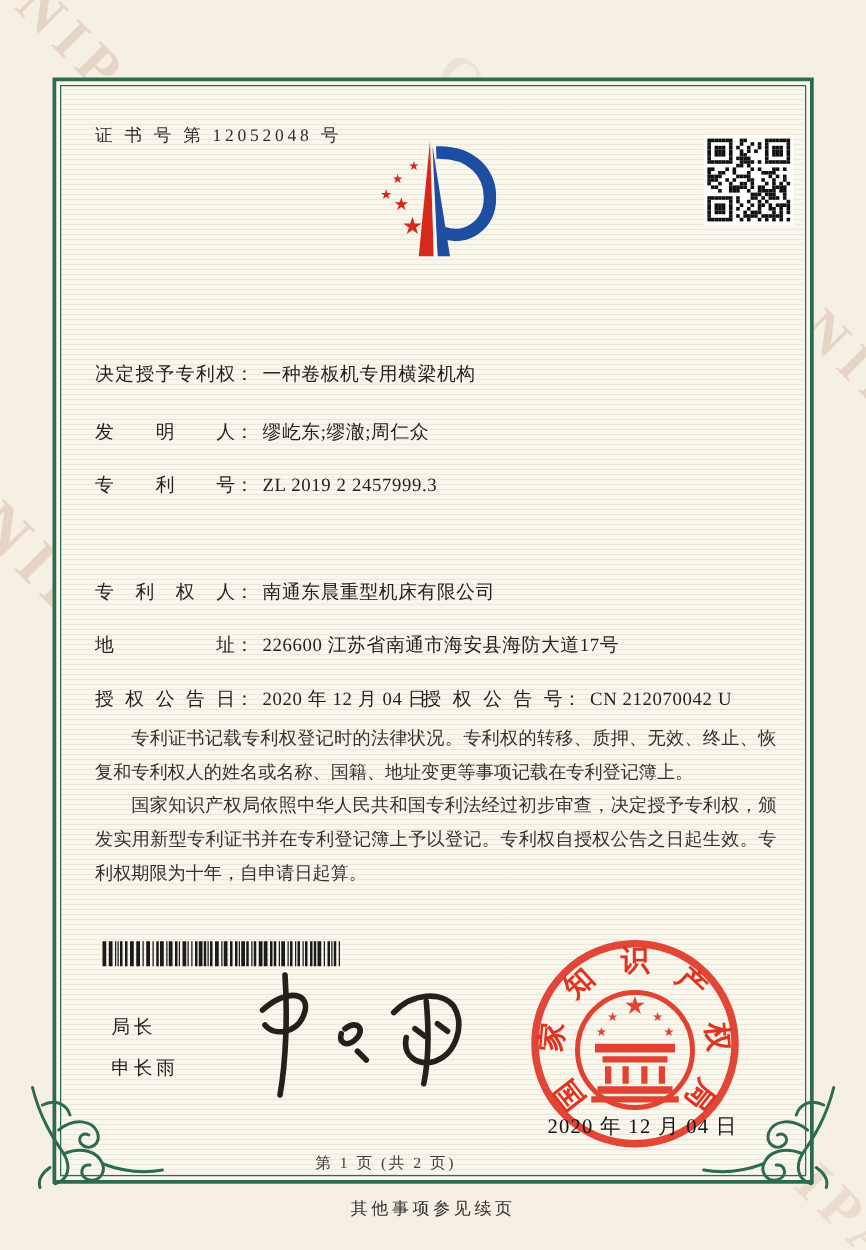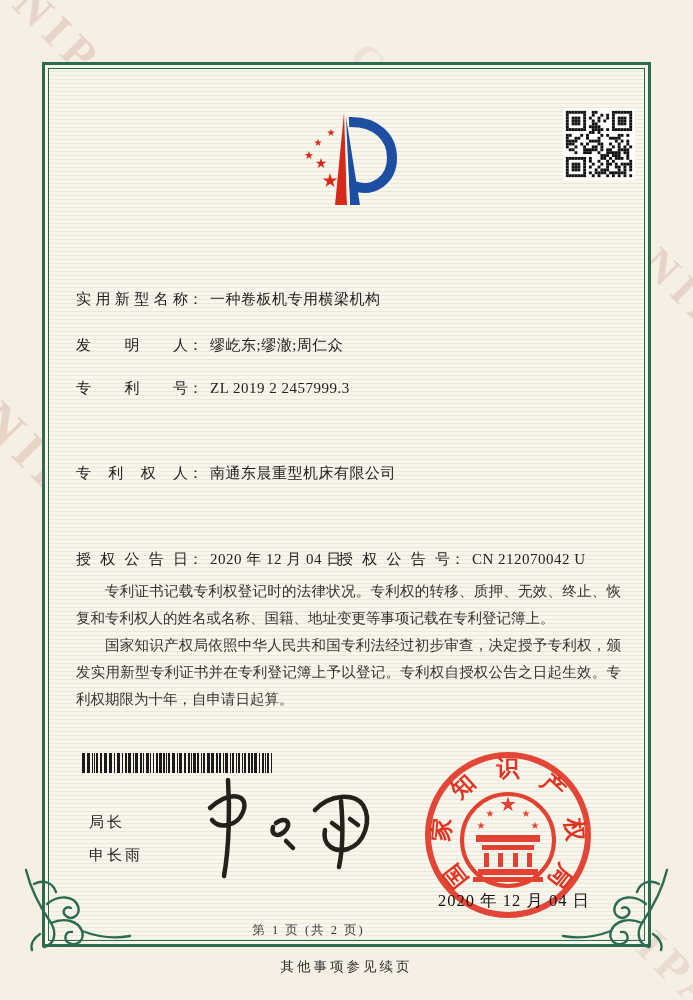--- a/index.html
+++ b/index.html
@@ -136,20 +136,21 @@
     <g stroke="#2b6b4e" stroke-width="2.4" fill="none" stroke-linecap="round">
       <path d="M6,4 C12,28 22,44 31,57 C37,67 35,78 24,81"></path>
       <path d="M31,57 C45,51 58,55 62,65 C65,74 57,81 49,77 C43,74 45,65 52,66"></path>
       <path d="M27,38 C39,28 54,30 58,40 C61,49 52,55 46,50 C41,46 45,39 51,42"></path>
       <path d="M62,65 C78,71 94,73 110,70"></path>
       <path d="M14,18 C24,13 33,17 36,26"></path>
       <path d="M20,68 C14,72 10,78 12,84"></path>
     </g>
   </svg>
 
+  <div class="cert-number">证 书 号 第 12052048 号</div>
 
   <svg class="logo" width="100" height="100" viewBox="0 0 100 100">
     <path d="M52,14 C80,13 95,30 95,50 C95,72 76,85 57,78" stroke="#1e4ea1" stroke-width="10" fill="none"></path>
     <polygon points="47,5 50,97 38,97" fill="#d7281c"></polygon>
     <polygon points="49,9 63,97 53,97" fill="#1e4ea1"></polygon>
     <polygon points="48,7 53,97 50,97" fill="#faf6ec"></polygon>
     <text x="34" y="28" font-size="10" fill="#d7281c" text-anchor="middle">★</text>
     <text x="21" y="38" font-size="10" fill="#d7281c" text-anchor="middle">★</text>
     <text x="12" y="51" font-size="11" fill="#d7281c" text-anchor="middle">★</text>
     <text x="24" y="60" font-size="14" fill="#d7281c" text-anchor="middle">★</text>
@@ -414,30 +415,33 @@
         <rect x="12" y="23" width="1" height="1" fill="#111"></rect>
         <rect x="15" y="23" width="1" height="1" fill="#111"></rect>
         <rect x="17" y="23" width="1" height="1" fill="#111"></rect>
         <rect x="19" y="23" width="1" height="1" fill="#111"></rect>
         <rect x="21" y="23" width="1" height="1" fill="#111"></rect>
         <rect x="23" y="23" width="1" height="1" fill="#111"></rect>
       </svg></div>
 
 
   <div class="field-row" style="top:290px">
-    <span class="flabel">实用新型名称</span><span class="colon">：</span><span class="fvalue">一种卷板机专用横梁机构</span>
+    <span class="flabel">决定授予专利权</span><span class="colon">：</span><span class="fvalue">一种卷板机专用横梁机构</span>
   </div>
   <div class="field-row" style="top:336px">
     <span class="flabel">发明人</span><span class="colon">：</span><span class="fvalue">缪屹东;缪澈;周仁众</span>
   </div>
   <div class="field-row" style="top:379px">
     <span class="flabel">专利号</span><span class="colon">：</span><span class="fvalue">ZL 2019 2 2457999.3</span>
   </div>
   <div class="field-row" style="top:464px">
     <span class="flabel">专利权人</span><span class="colon">：</span><span class="fvalue">南通东晨重型机床有限公司</span>
+  </div>
+  <div class="field-row" style="top:507px">
+    <span class="flabel">地址</span><span class="colon">：</span><span class="fvalue">226600 江苏省南通市海安县海防大道17号</span>
   </div>
   <div class="field-row" style="top:550px">
     <span class="flabel">授权公告日</span><span class="colon">：</span><span class="fvalue">2020 年 12 月 04 日</span>
     <span class="field-group2">
       <span class="flabel">授权公告号</span><span class="colon">：</span><span class="fvalue">CN 212070042 U</span>
     </span>
   </div>
 
   <div class="body-text">
     <p>专利证书记载专利权登记时的法律状况。专利权的转移、质押、无效、终止、恢复和专利权人的姓名或名称、国籍、地址变更等事项记载在专利登记簿上。</p>

